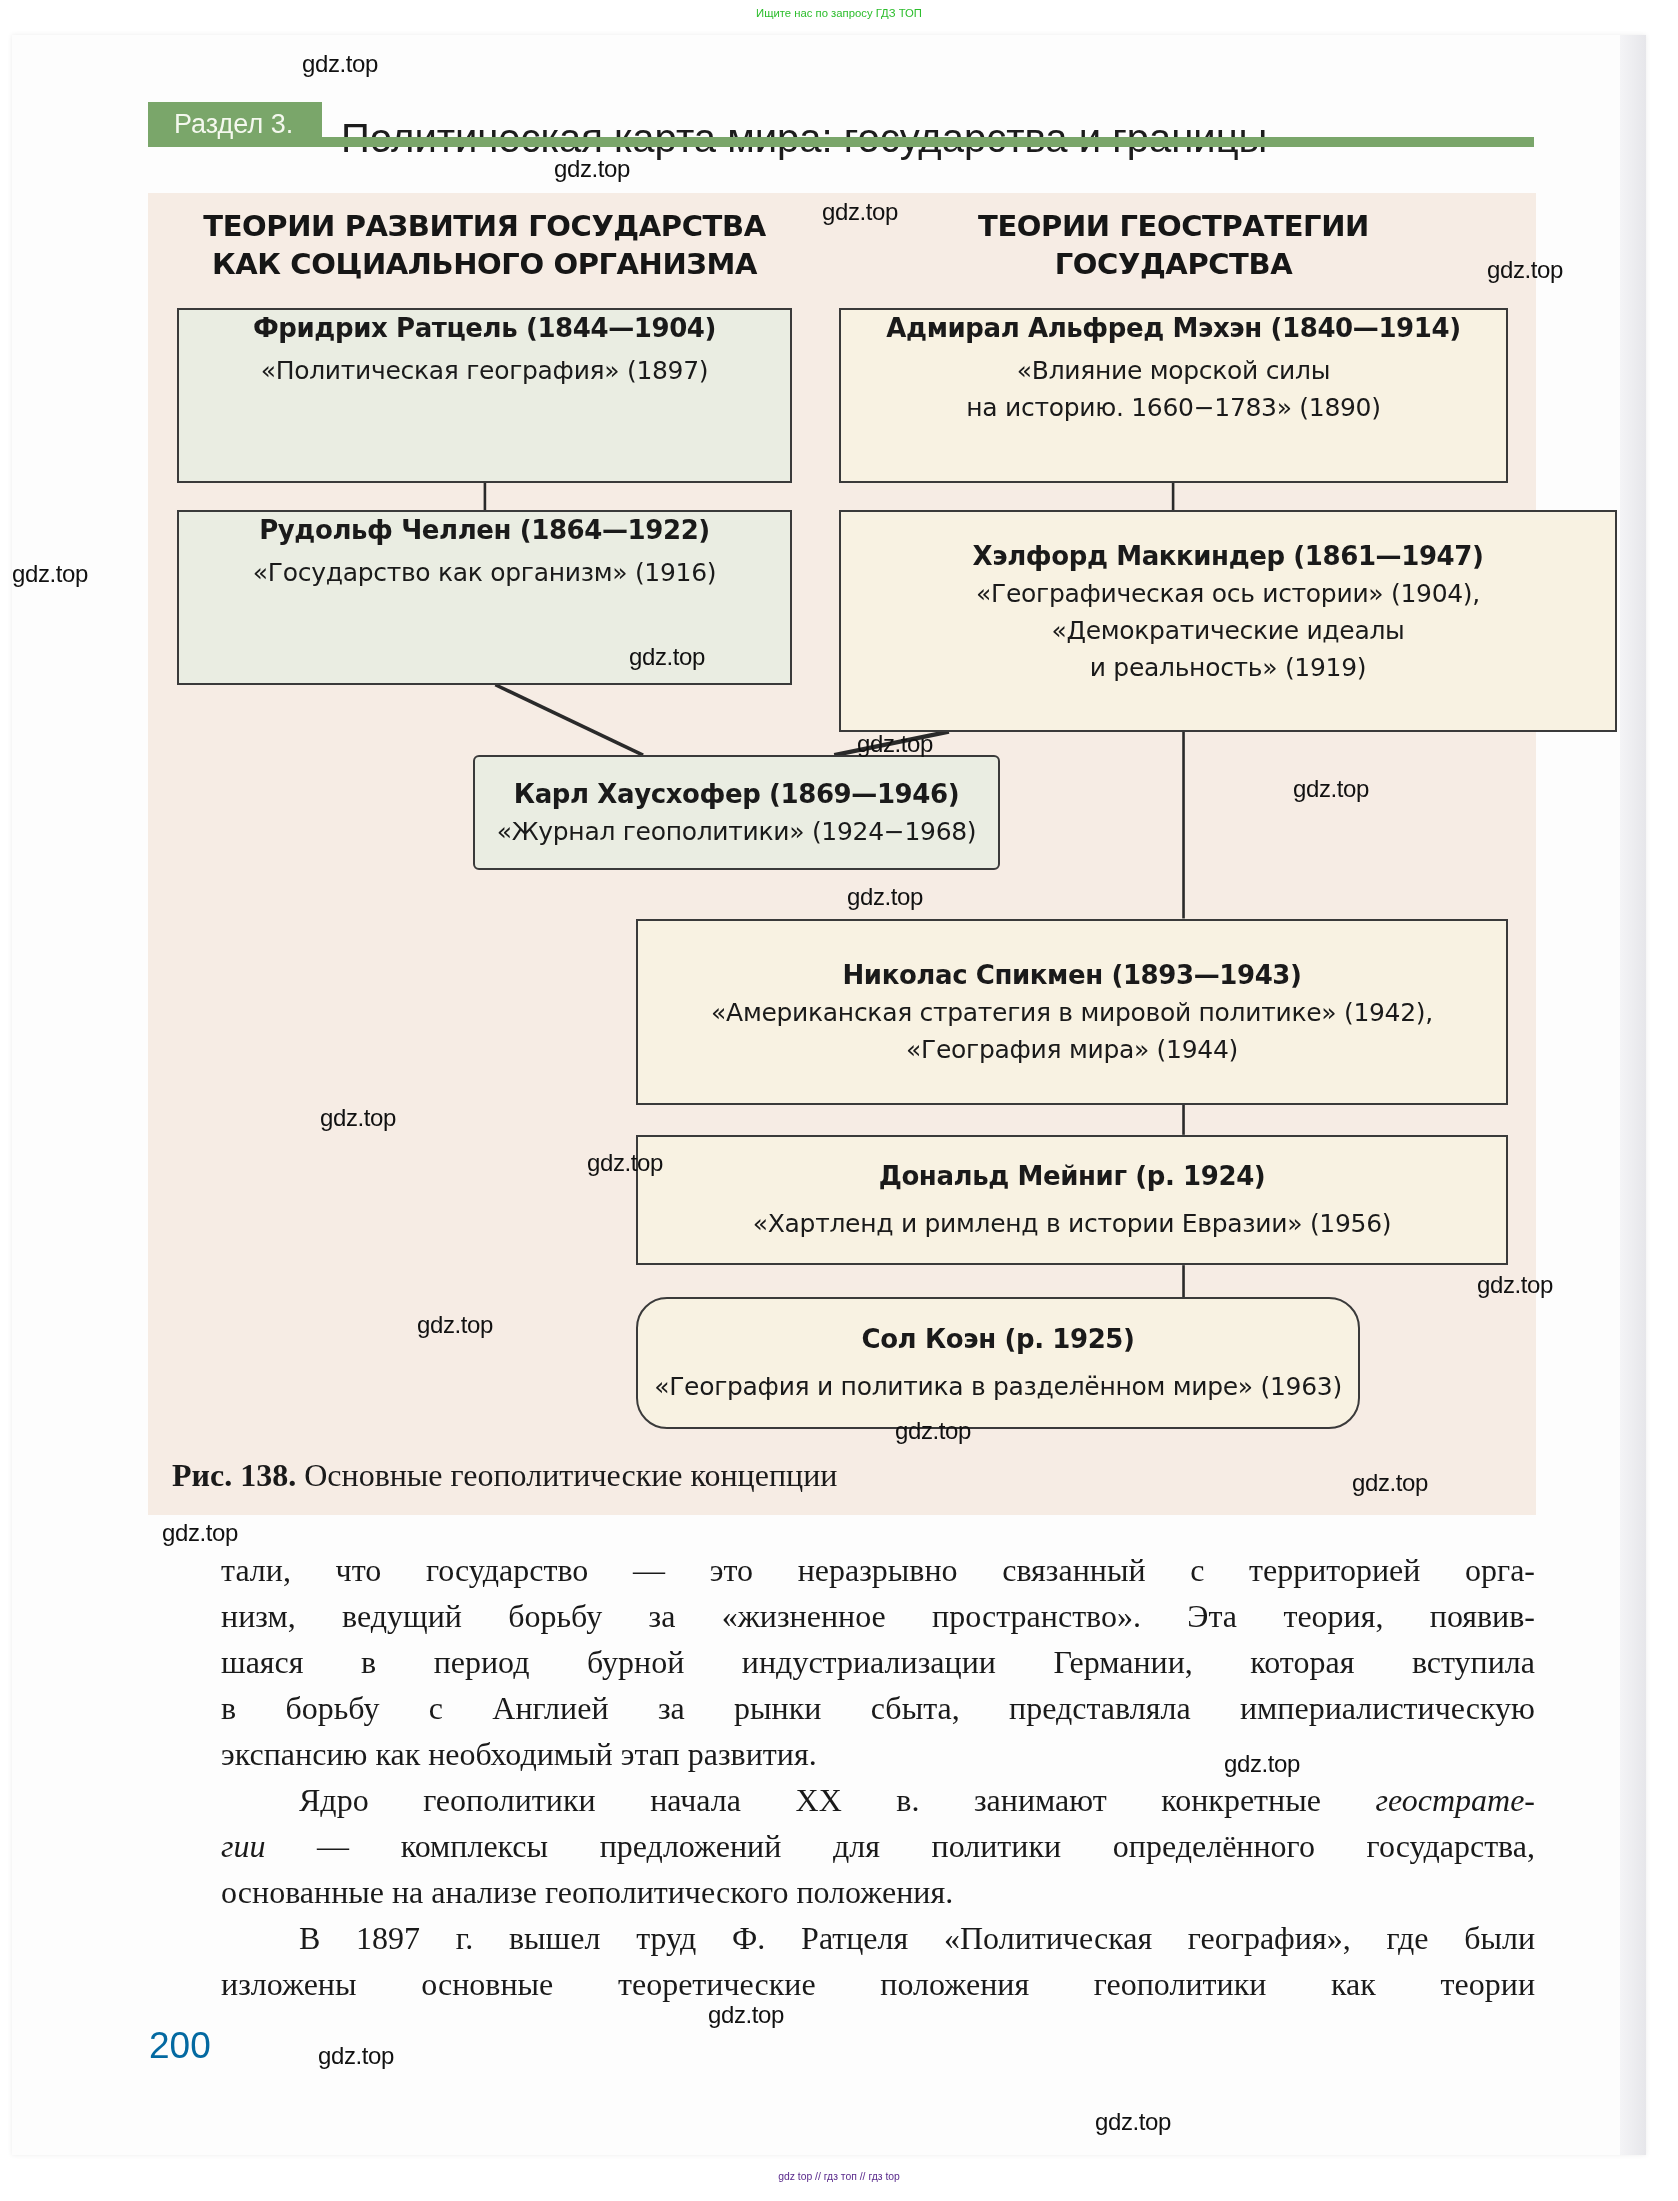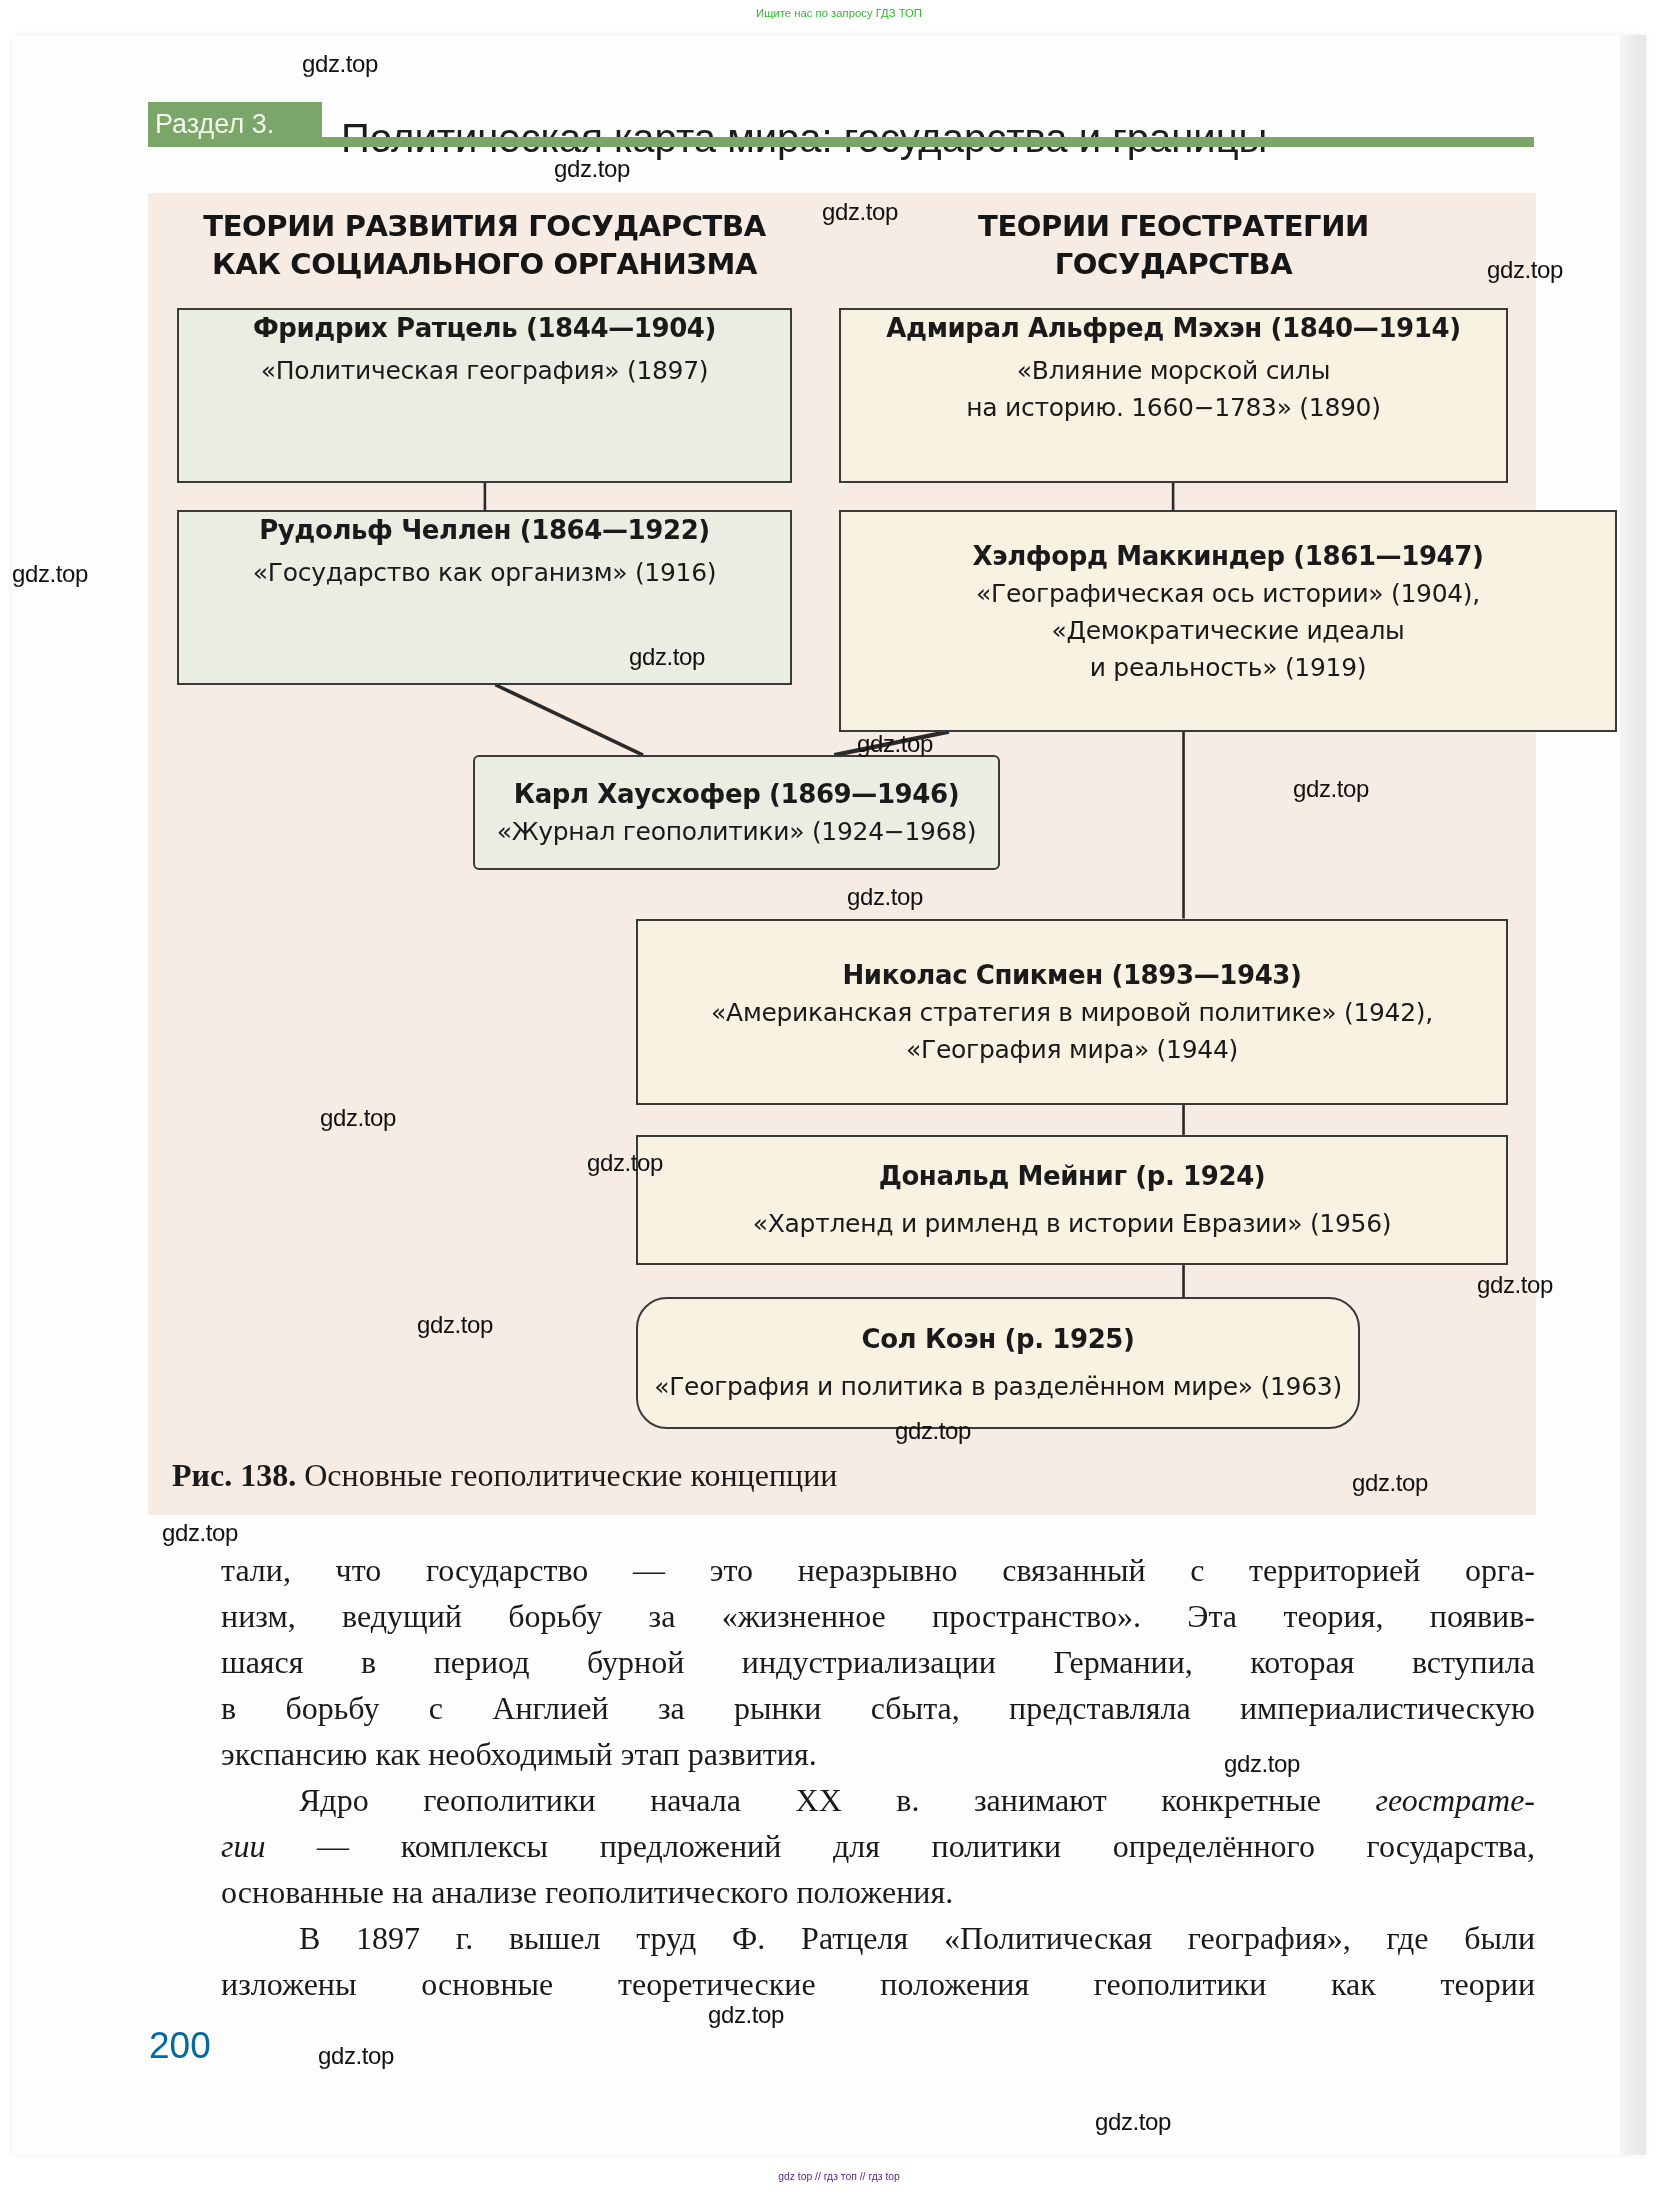--- a/index.html
+++ b/index.html
@@ -24,21 +24,21 @@
   }
   .bottom-footer {
     position: absolute; left: 0; top: 2164px; width: 1678px; height: 37px;
     text-align: center; font-size: 10.4px; line-height: 26px; color: #5a2a8c;
     font-family: "Liberation Sans", sans-serif;
   }
   
   .section-tag {
     position: absolute; left: 148px; top: 102px; width: 174px; height: 45px;
     background: #7aa66a; color: #f4f8ee; font-size: 27px; line-height: 45px;
-    padding-left: 7px; box-sizing: border-box;
+    padding-left: 26px; box-sizing: border-box;
     font-family: "Liberation Sans", sans-serif;
   }
   .section-title {
     position: absolute; left: 341px; top: 99px; font-size: 40px; color: #1c1c1c;
     font-family: "Liberation Sans", sans-serif; line-height: 38px; margin-top: 20px;
   }
   .section-rule {
     position: absolute; left: 322px; top: 137px; width: 1212px; height: 9.6px;
     background: #7aa66a;
   }

